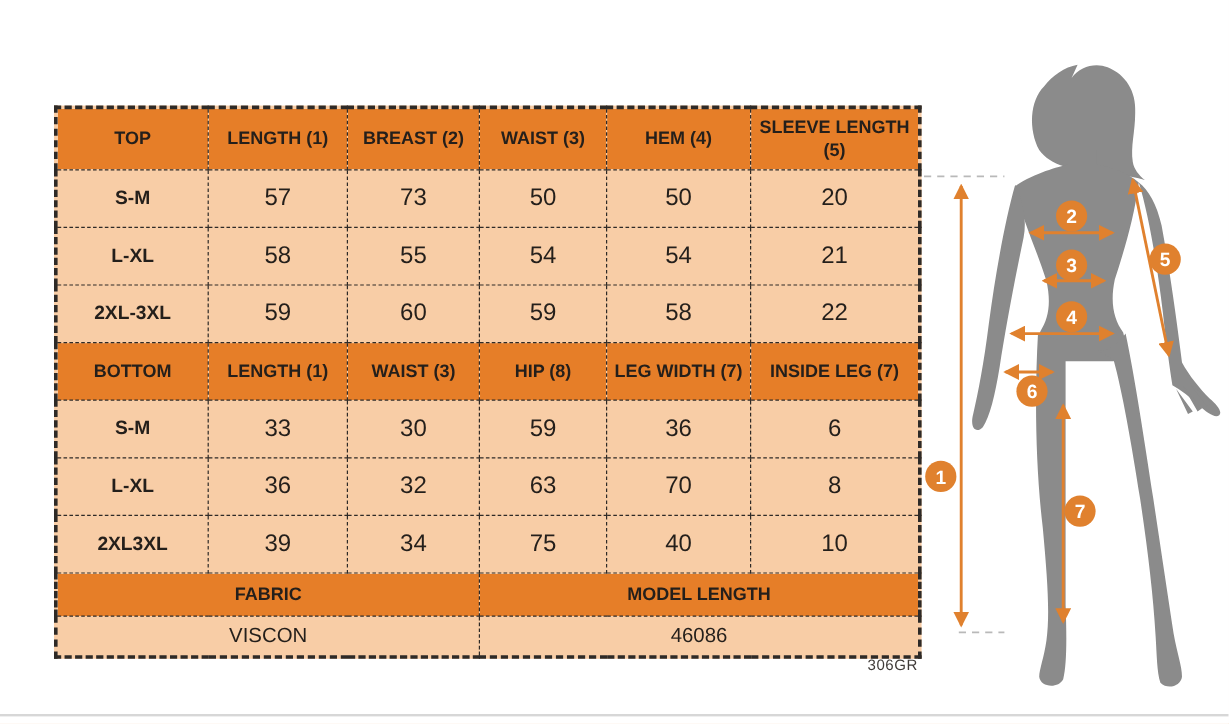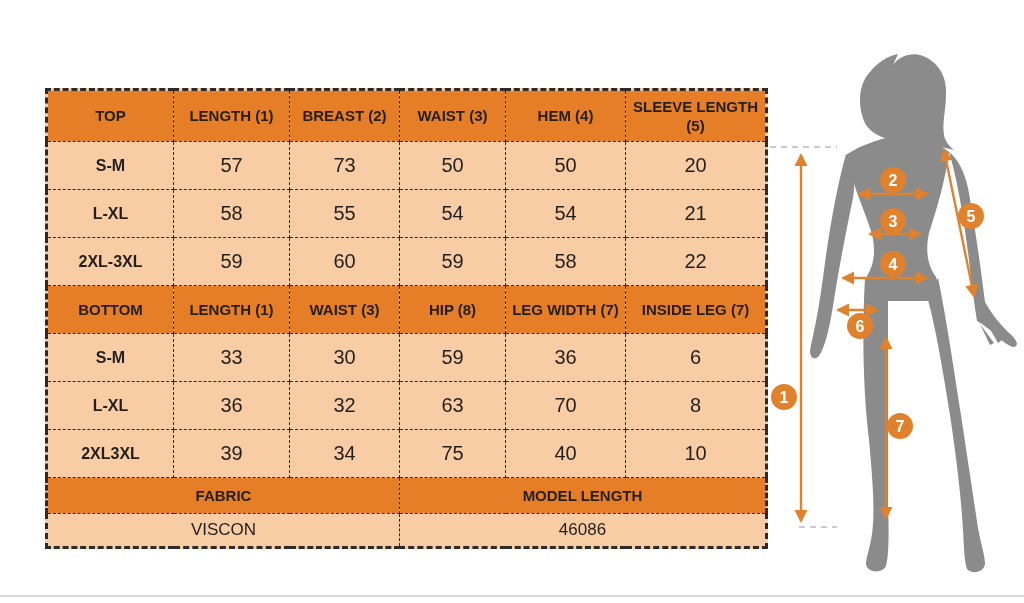--- a/index.html
+++ b/index.html
@@ -127,20 +127,21 @@
         <td colspan="3">FABRIC</td>
         <td colspan="3">MODEL LENGTH</td>
       </tr>
       <tr class="row-info-value rh-value">
         <td colspan="3">VISCON</td>
         <td colspan="3">46086</td>
       </tr>
     </tbody>
   </table>
 
+  <div class="product-code">306GR</div>
 
   <div class="figure-wrap">
     <svg viewBox="0 0 254 560" xmlns="http://www.w3.org/2000/svg">
       <defs>
         <marker id="ah" viewBox="0 0 10 10" refX="8.5" refY="5" markerWidth="5.5" markerHeight="5.5" orient="auto-start-reverse">
           <path d="M0,0 L10,5 L0,10 Z" fill="#e0812e"></path>
         </marker>
       </defs>
 
       <g fill="#8b8b8b">

